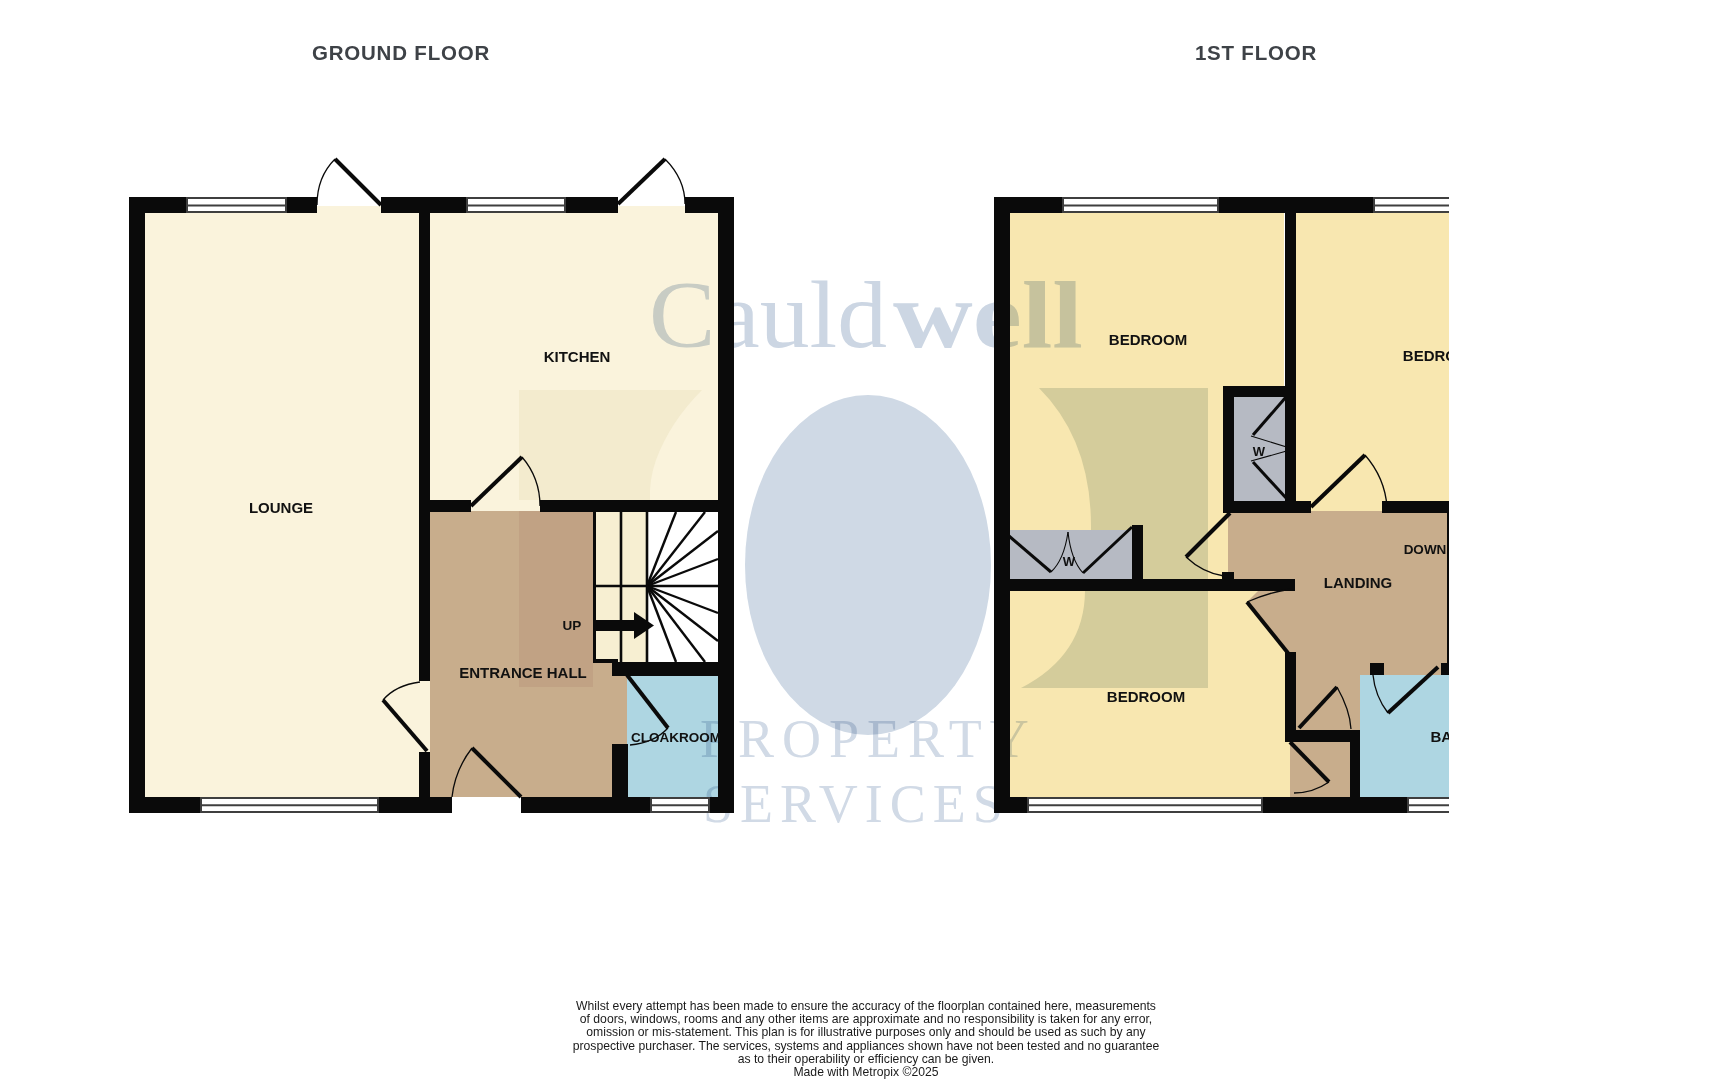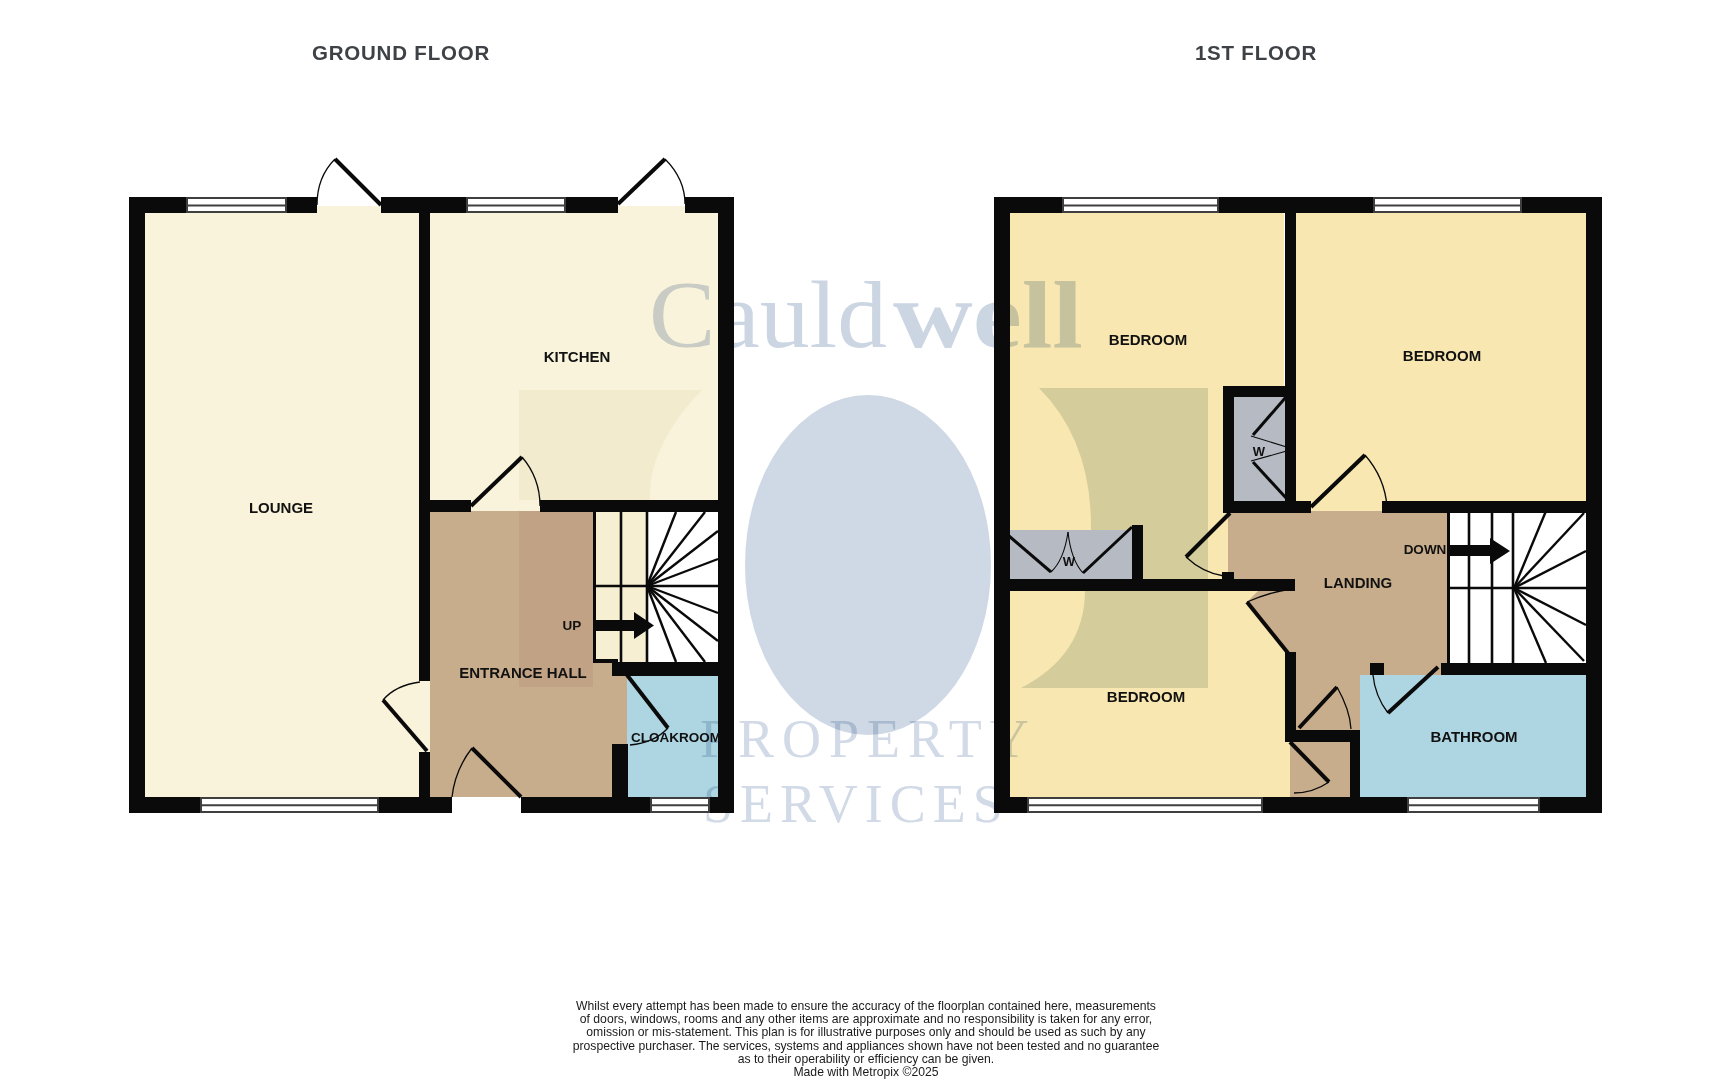--- a/index.html
+++ b/index.html
@@ -1,16 +1,16 @@
 <!DOCTYPE html>
 <html><head>
 <meta charset="utf-8">
 <style>
   html,body{margin:0;padding:0;background:#ffffff;}
-  .page{position:relative;width:1728px;height:1080px;overflow:hidden;background:#8b5cf6;
+  .page{position:relative;width:1449px;height:1080px;overflow:hidden;background:#8b5cf6;
         font-family:"Liberation Sans", sans-serif;}
   svg{position:absolute;left:0;top:0;}
   .wm{font-family:"Liberation Serif", serif;}
 </style>
 </head>
 <body>
 <div class="page">
 <svg width="1729" height="1080" viewBox="0 0 1729 1080">
 
 <rect x="0" y="0" width="1729" height="1080" fill="#ffffff"></rect>

